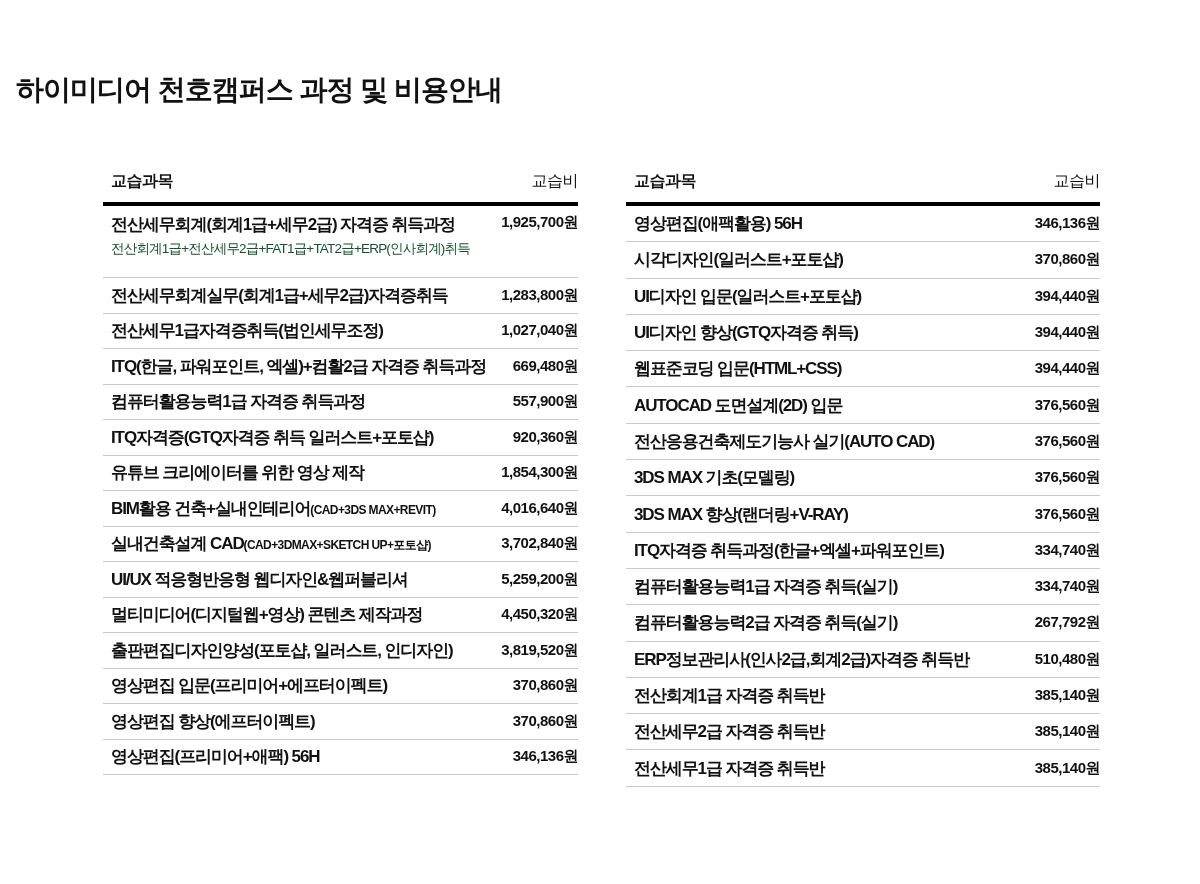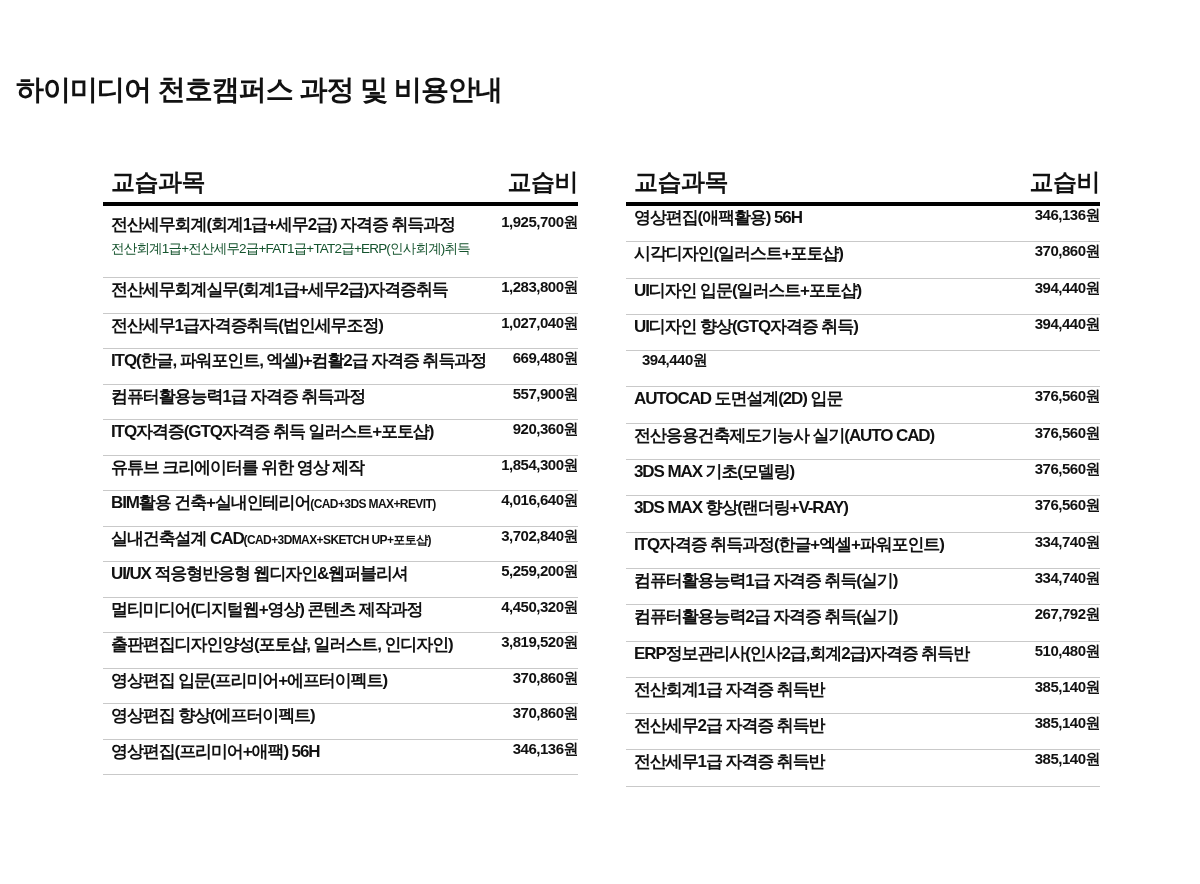--- a/index.html
+++ b/index.html
@@ -35,30 +35,30 @@
   .course-table.t-left  { width: 475px; }
   .course-table.t-right { width: 474px; }
 
   .thead {
     display: flex;
     justify-content: space-between;
     align-items: center;
     height: 41px;
     padding-left: 8px;
     border-bottom: 4px solid #000000;
-    font-size: 24px;
+    font-size: 16px;
     font-weight: 700;
     letter-spacing: -0.5px;
   }
-  .thead .h-fee { font-weight: 700; }
+  .thead .h-fee { font-weight: 400; }
 
   .row {
     display: flex;
     justify-content: space-between;
-    align-items: flex-start;
+    align-items: center;
     border-bottom: 1px solid #c9c9c9;
     padding-left: 8px;
     box-sizing: border-box;
   }
   .t-left  .row { height: 35.5px; }
   .t-right .row { height: 36.3px; }
   .t-left .row.tall {
     height: 72px;
     align-items: flex-start;
     padding-top: 7px;
@@ -187,20 +187,21 @@
           </div>
           <div class="row">
             <div class="subject"><span>UI디자인 입문(일러스트+포토샵)</span></div>
             <div class="fee">394,440원</div>
           </div>
           <div class="row">
             <div class="subject"><span>UI디자인 향상(GTQ자격증 취득)</span></div>
             <div class="fee">394,440원</div>
           </div>
           <div class="row">
+            <div class="subject"><span>웹표준코딩 입문(HTML+CSS)</span></div>
             <div class="fee">394,440원</div>
           </div>
           <div class="row">
             <div class="subject"><span>AUTOCAD 도면설계(2D) 입문</span></div>
             <div class="fee">376,560원</div>
           </div>
           <div class="row">
             <div class="subject"><span>전산응용건축제도기능사 실기(AUTO CAD)</span></div>
             <div class="fee">376,560원</div>
           </div>

